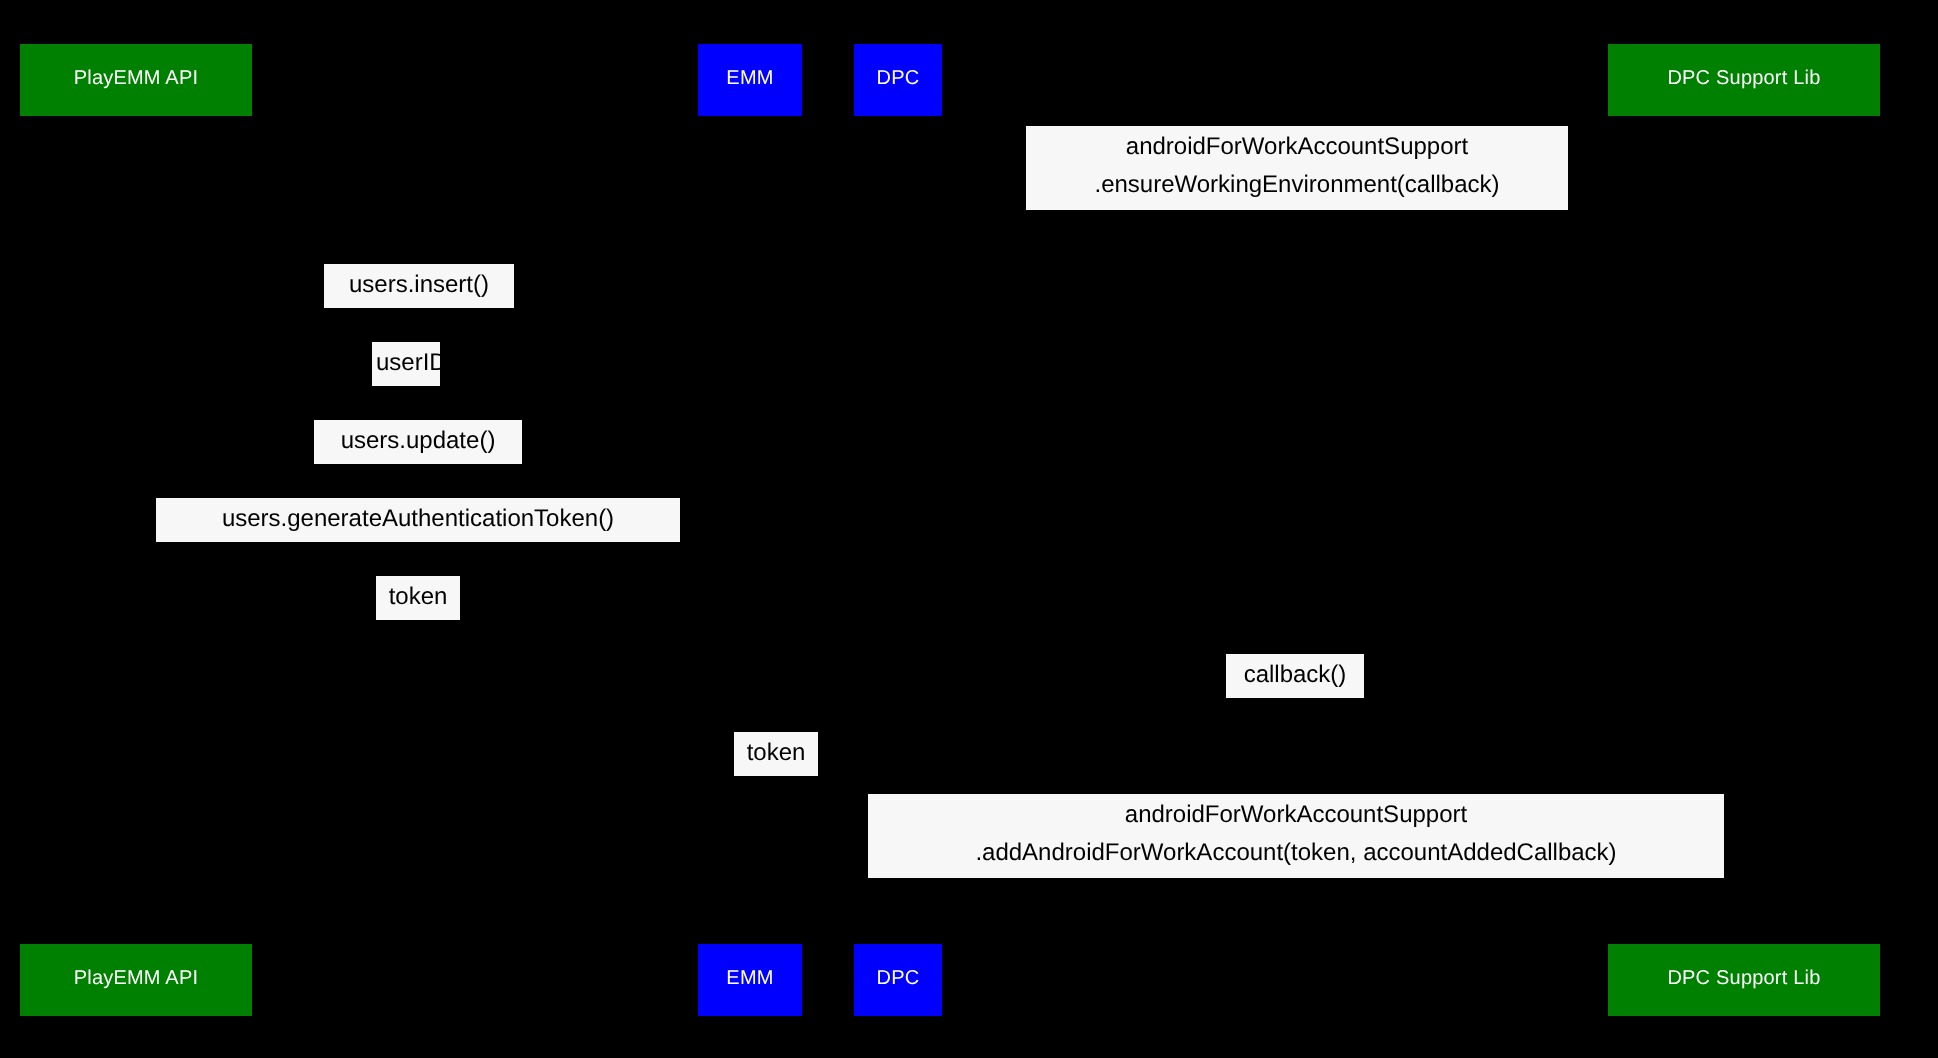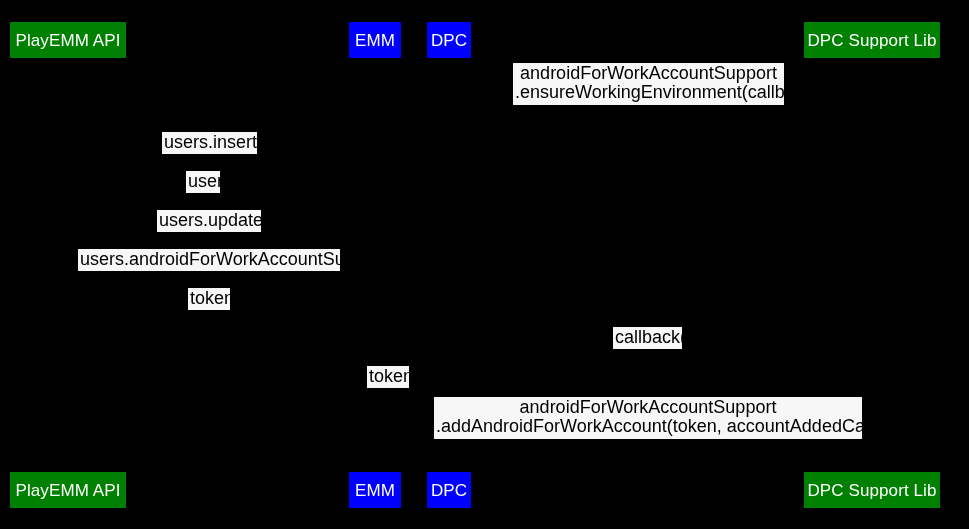--- a/index.html
+++ b/index.html
@@ -22,41 +22,41 @@
     height: 529px;
     background: #000000;
   }
   .participant {
     position: absolute;
     box-sizing: border-box;
     display: flex;
     align-items: center;
     justify-content: center;
     color: #ffffff;
-    font-size: 17px;
+    font-size: 10px;
     line-height: 1;
     letter-spacing: 0.1px;
     white-space: nowrap;
     user-select: none;
   }
   .p-green { background: #008000; }
   .p-blue  { background: #0000ff; margin-left: 24px; }
 
   .lifeline {
     position: absolute;
     width: 1px;
     background: #000000;
   }
 
   .msg-label {
     position: absolute;
     box-sizing: border-box;
     background: #f7f7f7;
     color: #000000;
-    font-size: 18px;
+    font-size: 12px;
     line-height: 19px;
     text-align: center;
     white-space: pre;
     padding: 1px 2px 2px 2px;
     user-select: none;
   }
   .msg-arrow {
     position: absolute;
     height: 1px;
     background: #000000;
@@ -73,21 +73,21 @@
     <div class="msg-arrow" style="left: 425px; width: 447px; top: 106px;"></div>
     <div class="msg-label" style="left: 513px; top: 63px; width: 271px; height: 42px;">androidForWorkAccountSupport
 .ensureWorkingEnvironment(callback)</div>
     <div class="msg-arrow" style="left: 68px; width: 283px; top: 155px;"></div>
     <div class="msg-label" style="left: 162px; top: 132px; width: 95px; height: 22px;">users.insert()</div>
     <div class="msg-arrow" style="left: 68px; width: 283px; top: 194px;"></div>
     <div class="msg-label" style="left: 186px; top: 171px; width: 34px; height: 22px;">userID</div>
     <div class="msg-arrow" style="left: 68px; width: 283px; top: 233px;"></div>
     <div class="msg-label" style="left: 157px; top: 210px; width: 104px; height: 22px;">users.update()</div>
     <div class="msg-arrow" style="left: 68px; width: 283px; top: 272px;"></div>
-    <div class="msg-label" style="left: 78px; top: 249px; width: 262px; height: 22px;">users.androidForWorkAccountSupport()</div>
+    <div class="msg-label" style="left: 78px; top: 249px; width: 262px; height: 22px;">users.generateAuthenticationToken()</div>
     <div class="msg-arrow" style="left: 68px; width: 283px; top: 311px;"></div>
     <div class="msg-label" style="left: 188px; top: 288px; width: 42px; height: 22px;">token</div>
     <div class="msg-arrow" style="left: 425px; width: 447px; top: 350px;"></div>
     <div class="msg-label" style="left: 613px; top: 327px; width: 69px; height: 22px;">callback()</div>
     <div class="msg-arrow" style="left: 351px; width: 74px; top: 389px;"></div>
     <div class="msg-label" style="left: 367px; top: 366px; width: 42px; height: 22px;">token</div>
     <div class="msg-arrow" style="left: 425px; width: 447px; top: 440px;"></div>
     <div class="msg-label" style="left: 434px; top: 397px; width: 428px; height: 42px;">androidForWorkAccountSupport
 .addAndroidForWorkAccount(token, accountAddedCallback)</div>
     <div class="participant p-green" style="left: 10px; top: 22px; width: 116px; height: 36px; background: rgb(0, 128, 0);">

